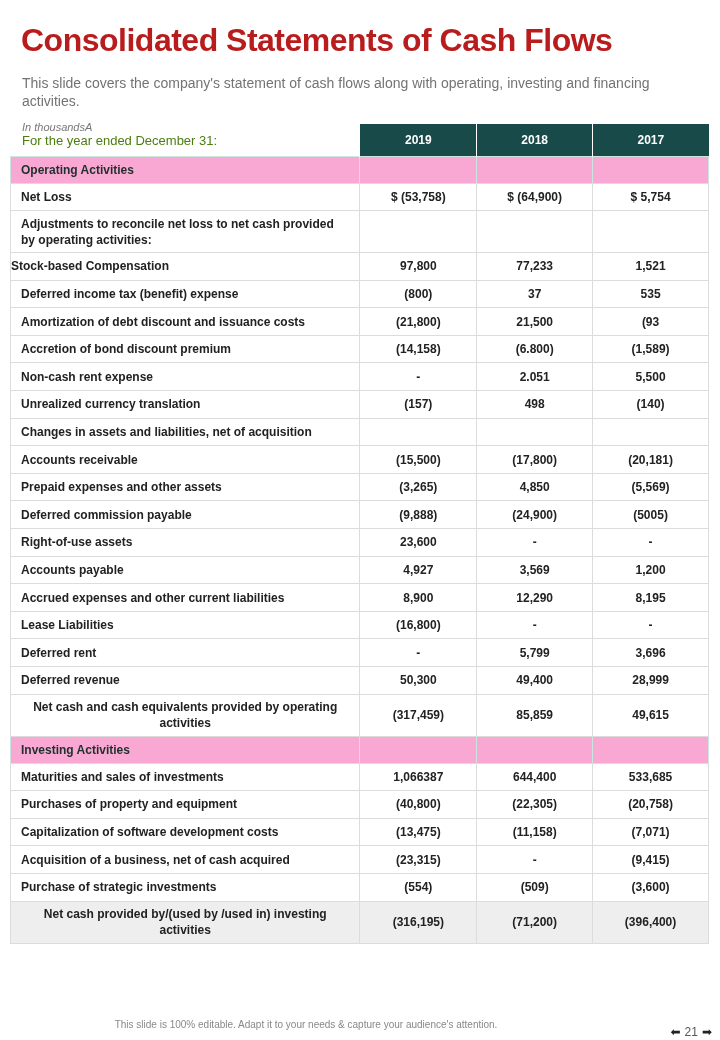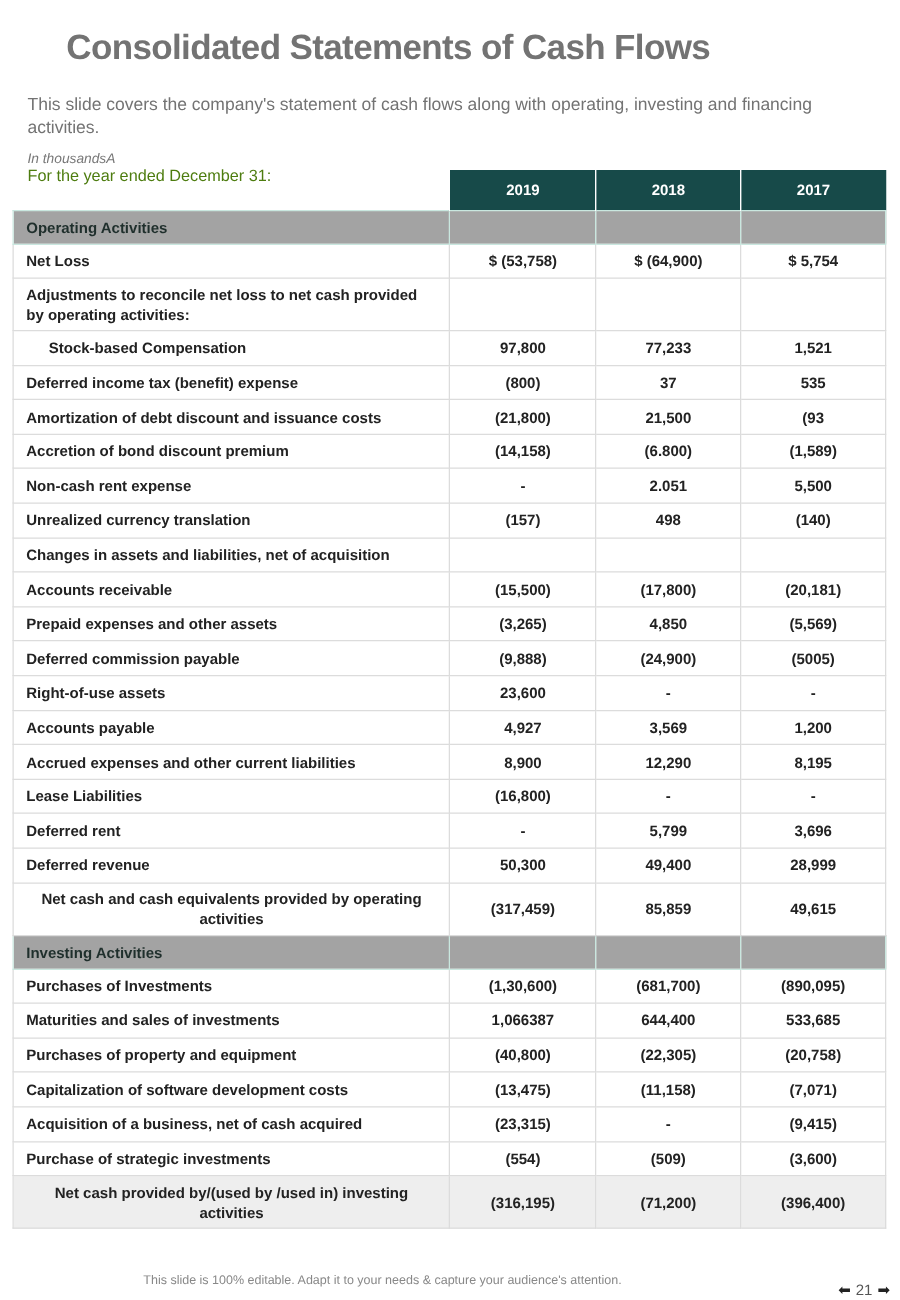--- a/index.html
+++ b/index.html
@@ -1,31 +1,31 @@
 <!DOCTYPE html>
 <html><head>
 <meta charset="utf-8">
 <style>
   * { box-sizing: border-box; margin: 0; padding: 0; }
   body { width: 720px; height: 1040px; background: #ffffff; font-family: "Liberation Sans", sans-serif; color: #222; position: relative; overflow: hidden; }
-  .title { position: absolute; left: 21px; top: 22px; font-size: 28px; font-weight: bold; color: #737373; letter-spacing: -0.5px; font-family: "Liberation Sans", sans-serif; margin-left: 32px; }
+  .title { position: absolute; left: 21px; top: 22px; font-size: 32px; font-weight: bold; color: #b91c1c; letter-spacing: -0.5px; font-family: "Liberation Sans", sans-serif; }
   .subtitle { position: absolute; left: 22px; top: 74px; width: 680px; font-size: 14px; line-height: 18px; color: #737373; }
   .units { position: absolute; left: 22px; top: 121px; font-size: 11px; font-style: italic; color: #777; }
   .period { position: absolute; left: 22px; top: 133px; font-size: 13px; color: #4d7c0f; }
-  table { position: absolute; left: 10px; top: 136px; width: 699px; border-collapse: collapse; font-size: 12px; }
+  table { position: absolute; left: 10px; top: 124px; width: 699px; border-collapse: collapse; font-size: 12px; }
   col.c0 { width: 350px; } col.c1 { width: 117px; } col.c2 { width: 116px; } col.c3 { width: 116px; }
   th { background: #174a49; color: #fff; font-weight: bold; height: 32px; text-align: center; border-left: 1px solid #ffffff; font-size: 12px; }
   th.blank { background: transparent; border: none; }
   td { border: 1px solid #dcdcdc; height: 27.6px; padding: 0 10px; font-weight: bold; color: #222; }
   td.v { text-align: center; font-weight: bold; padding: 0 4px; }
-  tr.section td { background: #a3a3a3; height: 27px; border-color: #c9e7df; }
+  tr.section td { background: #f9a8d4; height: 27px; border-color: #c9e7df; }
   tr.section td.lbl { font-weight: bold; color: #1f2f2c; }
   tr.tall td { height: 42px; line-height: 16px; }
   tr.sub td.lbl { }
-  tr.indent1 td.lbl { padding-left: 28px; }
+  tr.indent1 td.lbl { padding-left: 0; }
   tr.total td.lbl { text-align: center; line-height: 16px; }
   tr.total-grey td { background: #eeeeee; height: 42px; }
   .footer { position: absolute; left: 0; width: 612px; top: 1019px; text-align: center; font-size: 10px; color: #888; }
   .pager { position: absolute; right: 8px; top: 1025px; font-size: 12px; color: #555; display: flex; align-items: center; gap: 4px; }
   .arrow { font-size: 12px; color: #222; }
 </style>
 </head>
 <body>
 
 <div class="title">Consolidated Statements of Cash Flows</div>
@@ -169,26 +169,20 @@
         <td class="v">85,859</td>
         <td class="v">49,615</td>
       </tr>
       <tr class="section">
         <td class="lbl">Investing Activities</td>
         <td></td>
         <td></td>
         <td></td>
       </tr>
       <tr class="">
-        <td class="lbl">Purchases of Investments</td>
-        <td class="v">(1,30,600)</td>
-        <td class="v">(681,700)</td>
-        <td class="v">(890,095)</td>
-      </tr>
-      <tr class="">
         <td class="lbl">Maturities and sales of investments</td>
         <td class="v">1,066387</td>
         <td class="v">644,400</td>
         <td class="v">533,685</td>
       </tr>
       <tr class="">
         <td class="lbl">Purchases of property and equipment</td>
         <td class="v">(40,800)</td>
         <td class="v">(22,305)</td>
         <td class="v">(20,758)</td>

